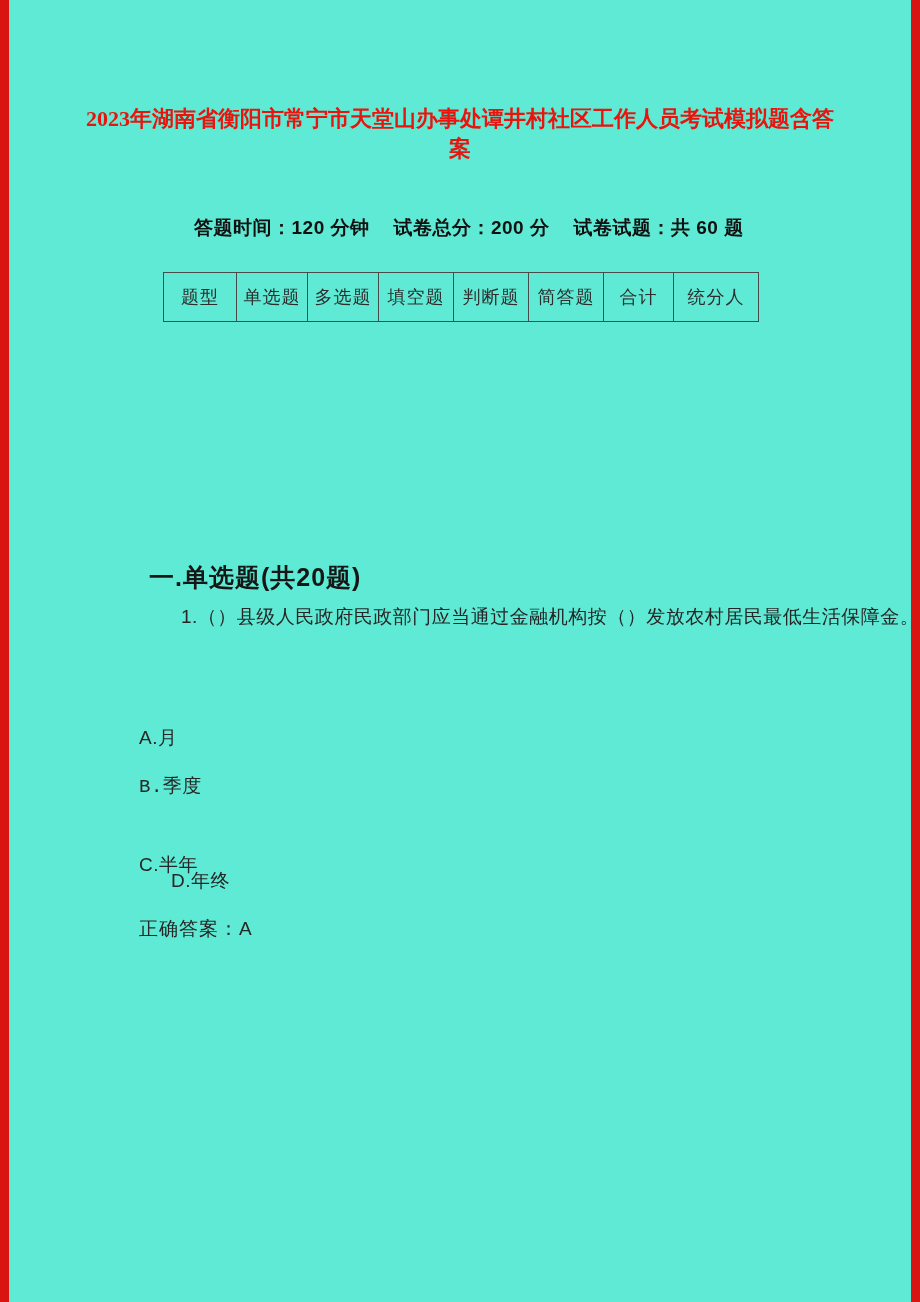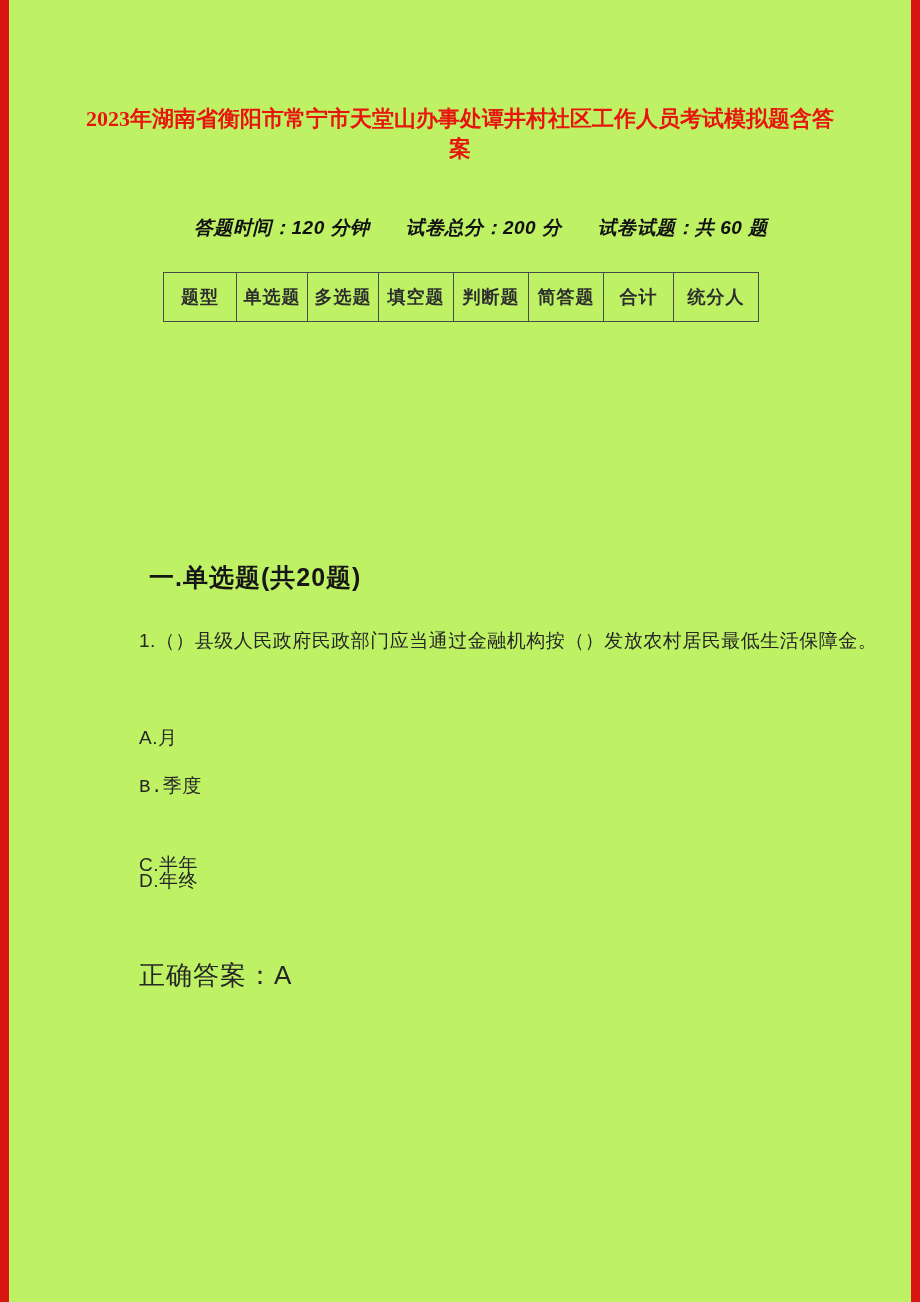--- a/index.html
+++ b/index.html
@@ -1,19 +1,19 @@
 <!DOCTYPE html>
 <html><head>
 <meta charset="utf-8">
 <style>
   html,body{margin:0;padding:0;background:#ffffff;}
   .page{
     position:relative;
     width:920px;height:1302px;
-    background:#bef264;
+    background:#5eead4;
     overflow:hidden;
     font-family:"Liberation Sans","DejaVu Sans",sans-serif;
     color:#262626;
   }
   .edge-bar{
     position:absolute;top:0;bottom:0;width:9px;
     background:#d81510;
   }
   .edge-bar.left{left:0;}
   .edge-bar.right{right:0;}
@@ -21,67 +21,66 @@
     position:absolute;top:104px;left:60px;right:60px;
     text-align:center;
     font-family:"Liberation Serif","DejaVu Serif",serif;
     font-weight:bold;
     font-size:22px;
     line-height:30px;
     color:#e8150f;
   }
   .exam-info{
     position:absolute;top:215px;left:194px;
-    display:flex;gap:36px;
+    display:flex;gap:24px;
     font-size:19px;font-weight:bold;color:#111111;
     white-space:nowrap;
     letter-spacing:0.5px;
-    font-style:italic;
   }
   table.score-table{
     position:absolute;top:272px;left:163px;
     border-collapse:collapse;
     table-layout:fixed;
     width:595px;
     font-size:18px;color:#2e2e2e;
   }
   table.score-table td{
     border:1.4px solid #4a4a4a;
     text-align:center;vertical-align:middle;
     padding:0;
     letter-spacing:1px;
   }
-  table.score-table tr.hdr td{height:48px;font-weight:bold;}
+  table.score-table tr.hdr td{height:48px;}
   table.score-table tr.val td{height:50px;}
   table.score-table tr.val td.rowlabel{text-align:center;}
   .section-heading{
     position:absolute;top:561px;left:149px;
     font-size:25px;font-weight:bold;color:#161616;
     letter-spacing:1px;
   }
   .q-text{
     position:absolute;left:139px;
     font-size:19px;color:#262626;
     letter-spacing:0.5px;
     white-space:nowrap;
   }
-  .q1{top:628px;}
+  .q1{top:604px;margin-left:42px;}
   .q2{top:1115px;}
   .opt{
     position:absolute;left:139px;
     font-size:19px;color:#262626;
     letter-spacing:0.5px;
   }
   .opt-a{top:725px;}
   .opt-b{top:773px;font-family:Liberation Mono, monospace;}
   .opt-c{top:852px;}
-  .opt-d{top:868px;}
+  .opt-d{top:868px;margin-left:32px;}
   .answer{
-    position:absolute;left:139px;top:958px;
-    font-size:26px;color:#262626;
+    position:absolute;left:139px;top:916px;
+    font-size:19px;color:#262626;
     letter-spacing:1px;
   }
 </style>
 </head>
 <body>
 
 <div class="page">
 
   <div class="edge-bar left"></div>
   <div class="edge-bar right"></div>

